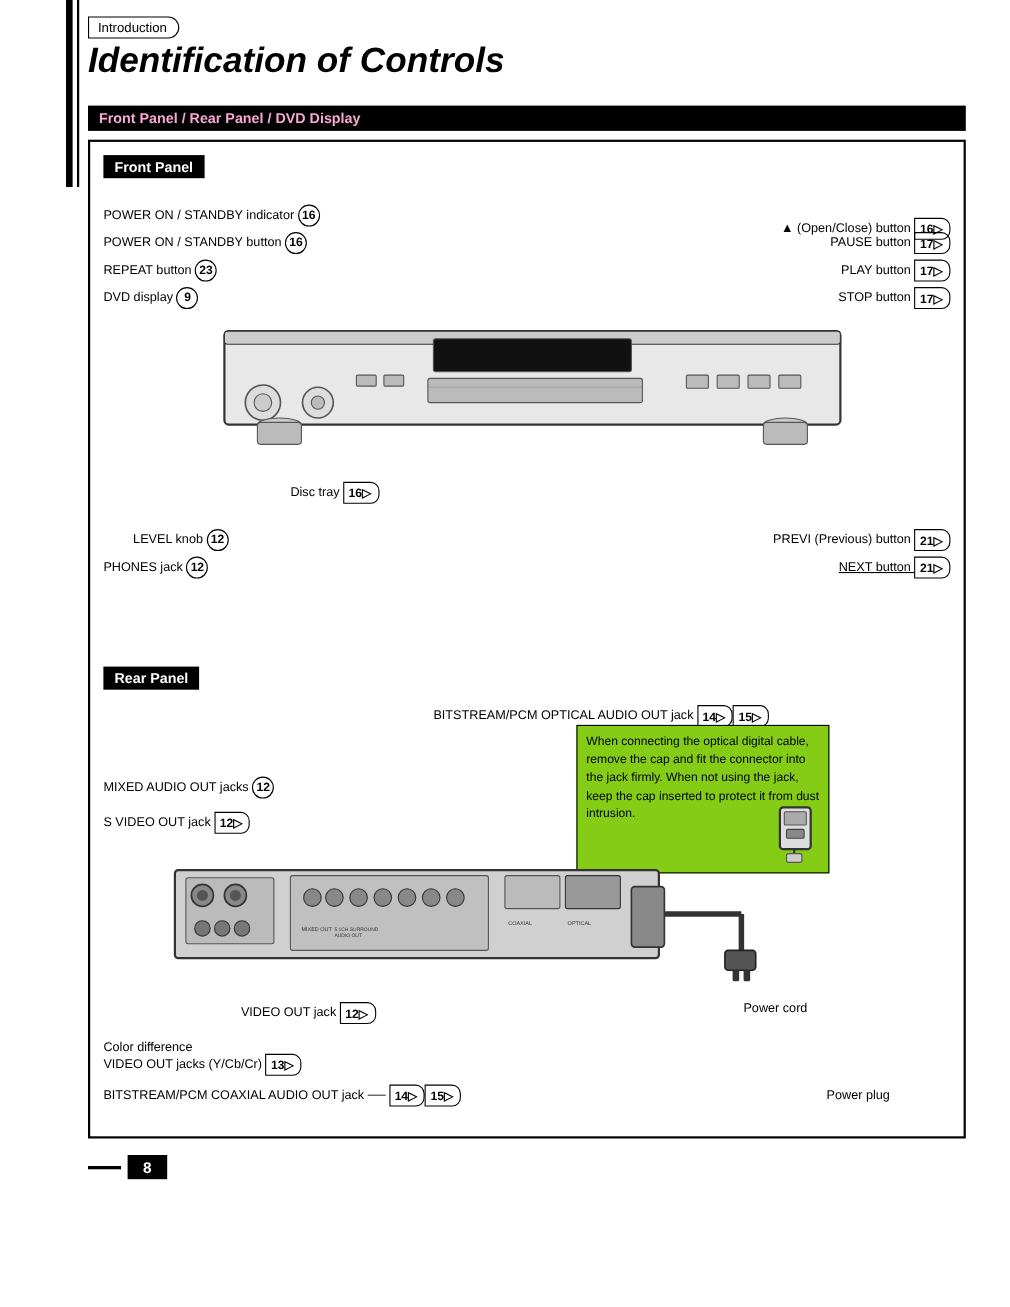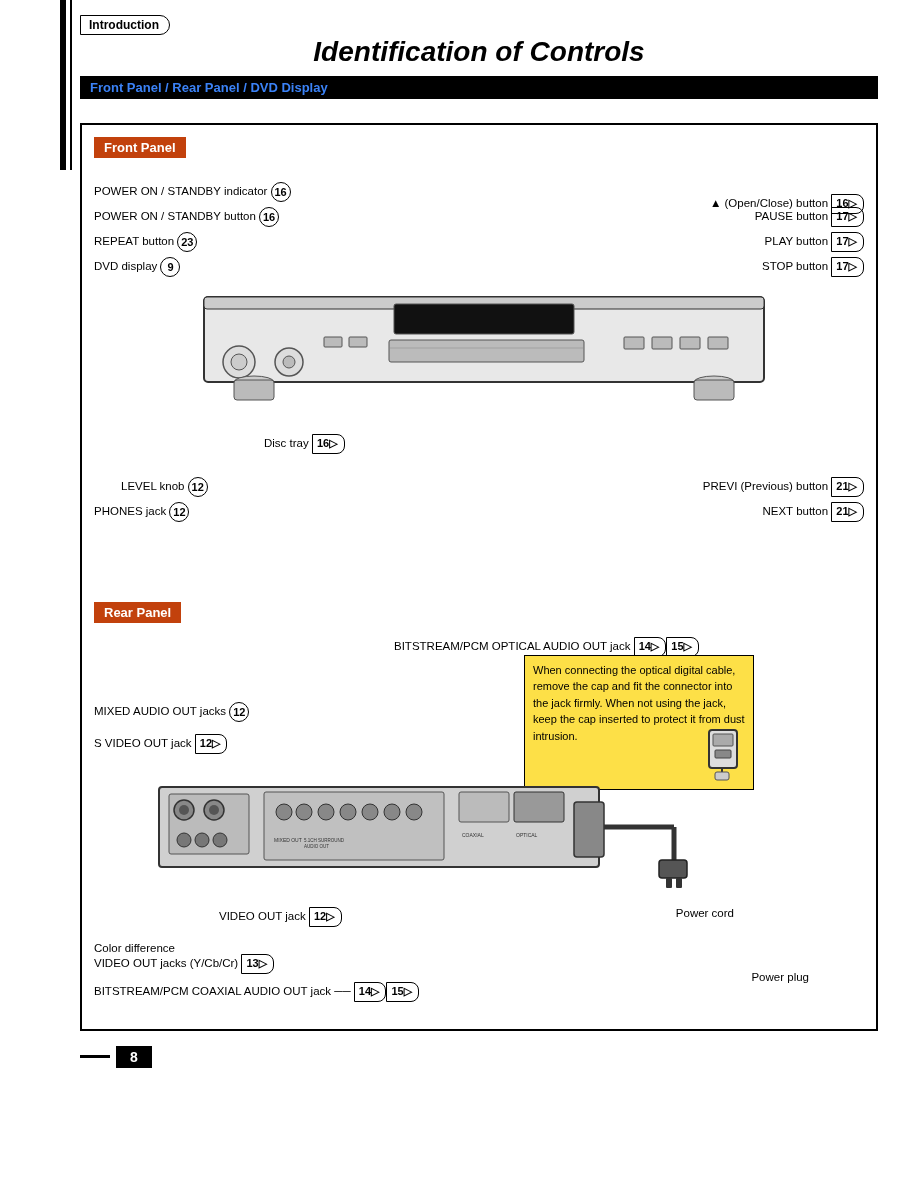--- a/index.html
+++ b/index.html
@@ -38,31 +38,30 @@
     
     .breadcrumb-area {
       margin-bottom: 2px;
     }
     .breadcrumb-tab {
       display: inline-block;
       border: 1.5px solid #000;
       border-radius: 0 10px 10px 0;
       padding: 2px 10px 2px 8px;
       font-size: 12px;
-      font-weight: bold;
+      font-weight: normal;
     }
 
     
     .main-title {
-      font-size: 28px;
+      font-size: 32px;
       font-style: italic;
       font-weight: bold;
-      margin-bottom: 8px;
+      margin-bottom: 24px;
       line-height: 1.1;
-      text-align: center;
     }
 
     
     .see-page {
       font-size: 13px;
       font-weight: bold;
       margin-bottom: 12px;
       display: flex;
       align-items: center;
       gap: 4px;
@@ -74,38 +73,38 @@
       border: 1.5px solid #000;
       border-radius: 0 6px 6px 0;
       padding: 0 6px;
       height: 18px;
       font-size: 11px;
     }
 
     
     .section-header {
       background: #000;
-      color: #3b82f6;
+      color: #f9a8d4;
       font-size: 13px;
       font-weight: bold;
       padding: 4px 10px;
-      margin-bottom: 24px;
+      margin-bottom: 8px;
     }
 
     
     .diagram-box {
       border: 2px solid #000;
       padding: 12px;
       margin-bottom: 15px;
     }
 
     
     .panel-label {
       display: inline-block;
-      background: #c2410c;
+      background: #000000;
       color: #fff;
       font-size: 13px;
       font-weight: bold;
       padding: 3px 10px;
       margin-bottom: 14px;
     }
 
     
     .pg-badge {
       display: inline-flex;
@@ -153,21 +152,21 @@
       min-height: 380px;
     }
 
     
     .callout-box {
       position: absolute;
       border: 1.5px solid #000;
       padding: 6px 8px;
       font-size: 11px;
       line-height: 1.5;
-      background: #fde047;
+      background: #84cc16;
     }
 
     
     .page-number-bar {
       display: flex;
       align-items: center;
       margin-top: 10px;
     }
     .page-num-block {
       background: #000;
@@ -266,21 +265,21 @@
       <div class="annotation" style="left:0; top:305px;padding-left:27px;">
         LEVEL knob <span class="pg-badge">12</span>
       </div>
       <div class="annotation" style="left:0; top:330px;">
         PHONES jack <span class="pg-badge">12</span>
       </div>
 
       <div class="annotation" style="right:0; top:305px; text-align:right;">
         PREVI (Previous) button <span class="pg-badge-arrow">21▷</span>
       </div>
-      <div class="annotation" style="right:0; top:330px; text-align:left;">
+      <div class="annotation" style="right:0; top:330px; text-align:left;text-decoration:underline;">
         NEXT button <span class="pg-badge-arrow">21▷</span>
       </div>
 
     </div>
 
     
     <div class="panel-label">Rear Panel</div>
 
     <div class="rear-panel-area">
 
@@ -359,21 +358,21 @@
         Color difference<br>VIDEO OUT jacks (Y/Cb/Cr) <span class="pg-badge-arrow">13▷</span>
       </div>
       <div class="annotation" style="left:0; top:345px;">
         BITSTREAM/PCM COAXIAL AUDIO OUT jack ──
         <span class="pg-badge-arrow">14▷</span><span class="pg-badge-arrow">15▷</span>
       </div>
 
       <div class="annotation" style="right:130px; top:270px; text-align:right;">
         Power cord
       </div>
-      <div class="annotation" style="right:55px; top:334px; text-align:right;">
+      <div class="annotation" style="right:55px; top:349px; text-align:right;">
         Power plug
       </div>
 
     </div>
 
   </div>
 
   <div class="page-number-bar">
     <span style="display:inline-block; width:30px; height:3px; background:#000; margin-right:6px;"></span>
     <span class="page-num-block">8</span>

